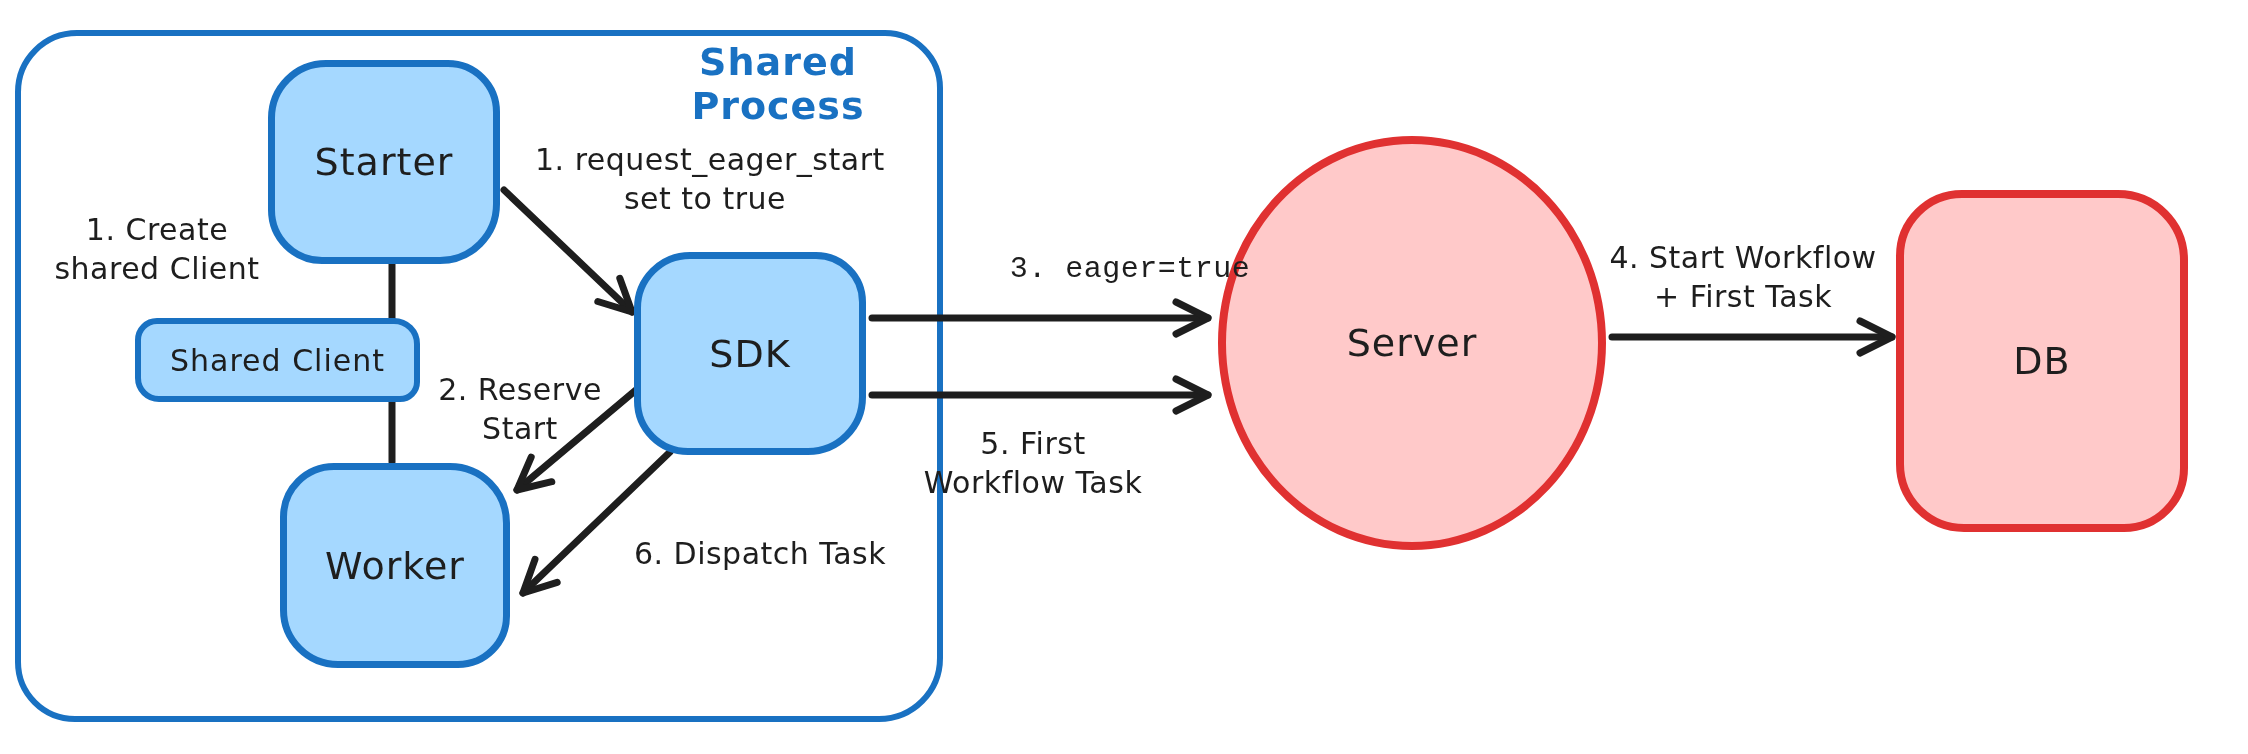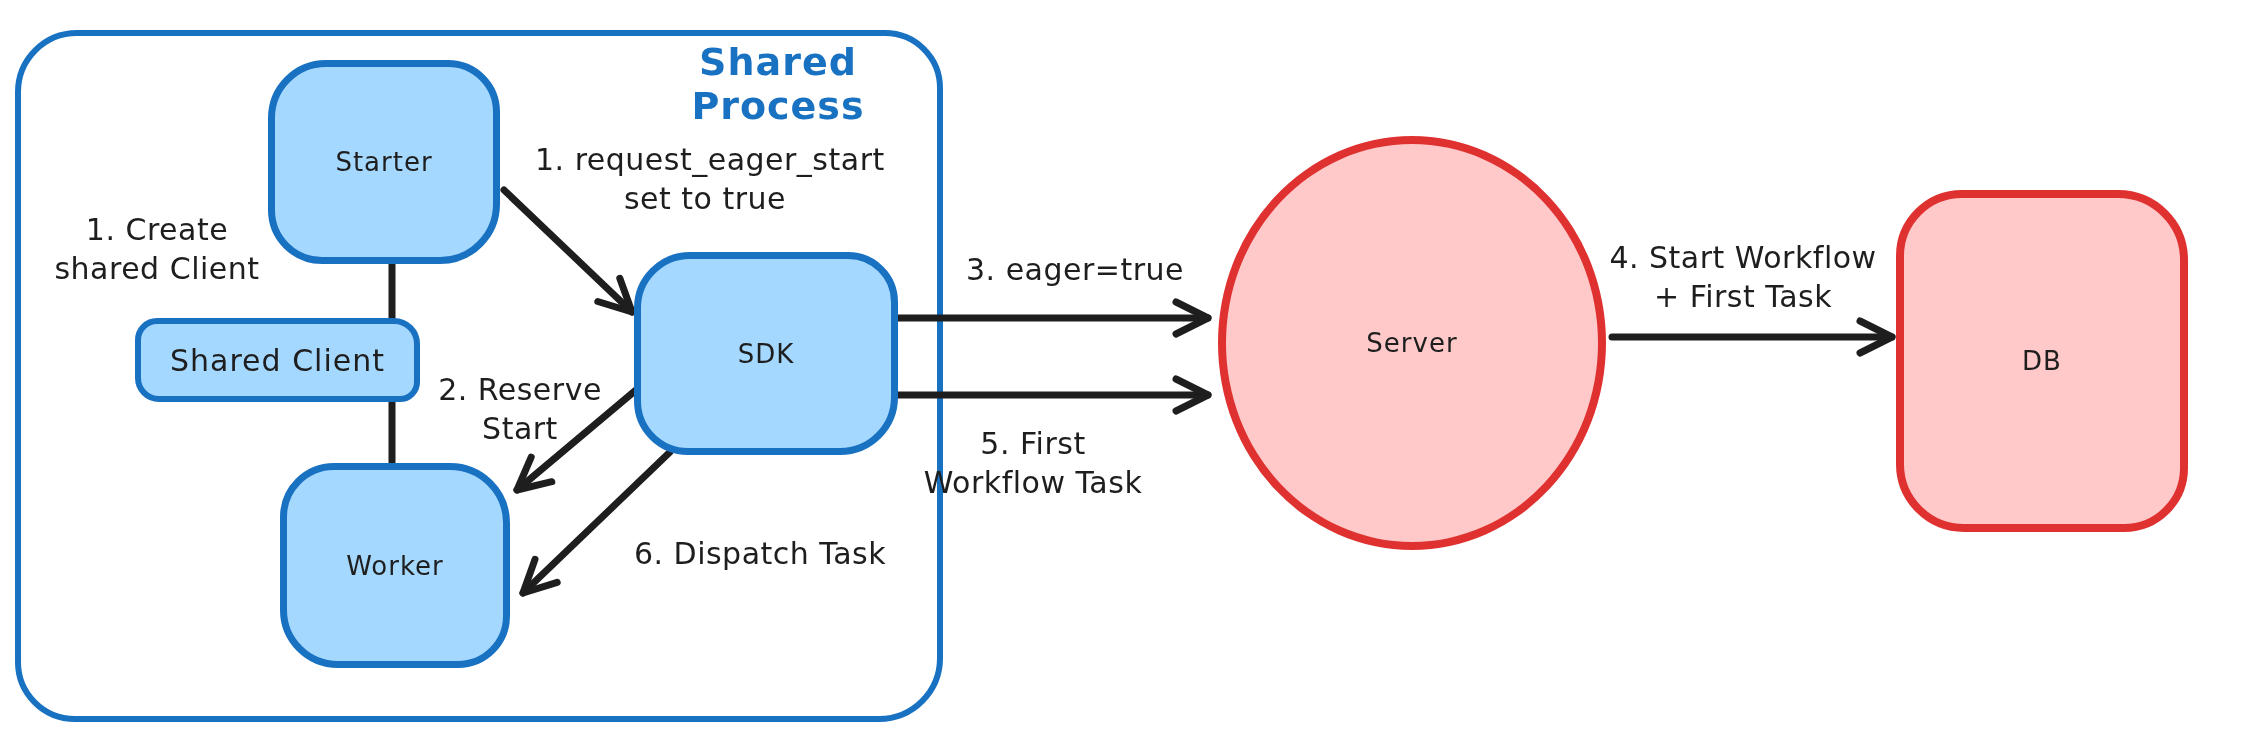--- a/index.html
+++ b/index.html
@@ -31,52 +31,52 @@
     left:628px;top:40px;width:300px;
     text-align:center;
     font-size:38px;font-weight:bold;
     color:var(--blue-stroke);
     letter-spacing:1px;
   }
   .node{
     position:absolute;
     box-sizing:border-box;
     display:flex;align-items:center;justify-content:center;
-    font-size:26px;
+    font-size:38px;
     color:var(--ink);
     letter-spacing:1px;
   }
   .node-blue{
     background:var(--blue-fill);
     border:7px solid var(--blue-stroke);
   }
   .node-red{
     background:var(--red-fill);
     border:8px solid var(--red-stroke);
   }
   .starter{left:268px;top:60px;width:232px;height:204px;border-radius:58px 52px 60px 54px;}
   .shared-client{left:135px;top:318px;width:285px;height:84px;border-radius:22px 26px 20px 24px;font-size:30px;border-width:6px;}
   .worker{left:280px;top:463px;width:230px;height:205px;border-radius:54px 60px 52px 58px;}
-  .sdk{left:634px;top:252px;width:264px;height:203px;border-radius:56px 50px 58px 54px;}
+  .sdk{left:634px;top:252px;width:232px;height:203px;border-radius:56px 50px 58px 54px;}
   .server{left:1218px;top:136px;width:388px;height:414px;border-radius:50%;}
   .db{left:1896px;top:190px;width:292px;height:342px;border-radius:66px 70px 64px 68px;}
   .note{
     position:absolute;
     font-size:30px;
     line-height:39px;
     text-align:center;
     color:var(--ink);
     letter-spacing:0.5px;
     white-space:nowrap;
   }
   .note-create{left:20px;top:210px;width:274px;}
   .note-request{left:535px;top:140px;width:340px;}
   .note-reserve{left:420px;top:370px;width:200px;}
   .note-dispatch{left:610px;top:534px;width:300px;}
-  .note-eager{left:925px;top:250px;width:300px;}
+  .note-eager{left:980px;top:250px;width:300px;font-family:Liberation Mono, monospace;}
   .note-first{left:858px;top:424px;width:350px;}
   .note-start{left:1588px;top:238px;width:310px;text-align:center;}
   svg.connectors{
     position:absolute;left:0;top:0;width:2248px;height:754px;
     pointer-events:none;
   }
   svg.connectors path{
     stroke:var(--ink);
     stroke-width:7;
     fill:none;

